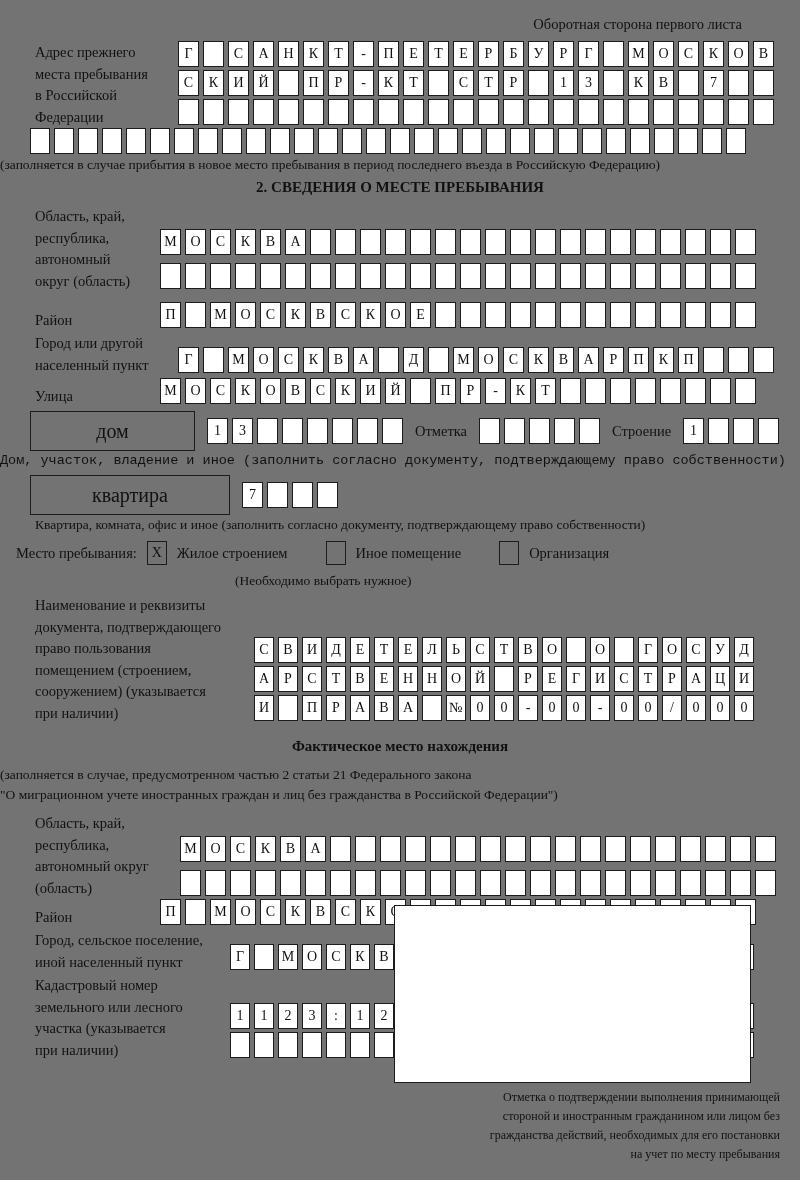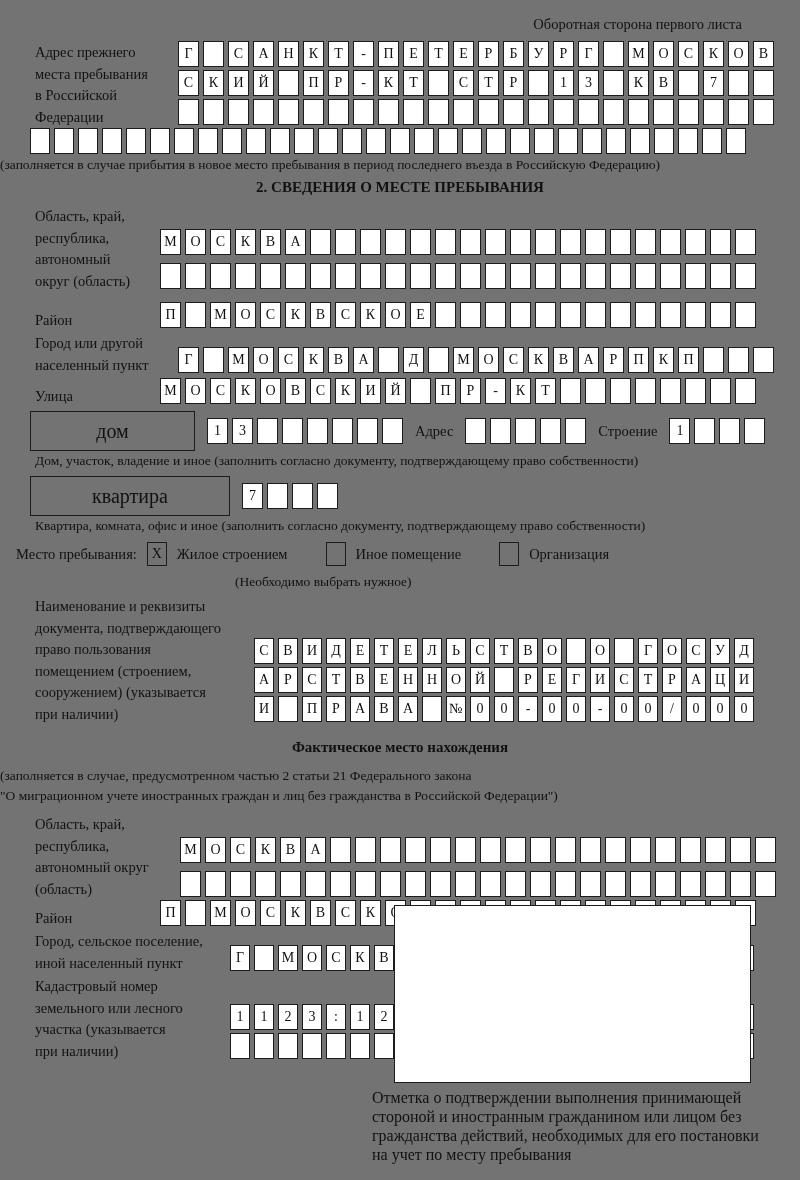--- a/index.html
+++ b/index.html
@@ -57,21 +57,21 @@
     display:inline-flex;align-items:center;justify-content:center;font-size:14px;
   }
   .optgap{width:18px;}
   .stamp{
     box-sizing:border-box;
     position:absolute;left:394px;top:905px;
     width:357px;height:178px;border:1.8px solid #1c1c1c;background:#fff;
   }
   .stampnote{
     position:absolute;left:372px;top:1088px;width:408px;
-    font-size:16px;text-align:left;white-space:pre-line;line-height:19px;
+    font-size:12px;text-align:right;white-space:pre-line;line-height:19px;
   }
   .mt2{margin-top:2px;} .mt6{margin-top:6px;} .mt8{margin-top:8px;}
   .mt10{margin-top:10px;} .mt24{margin-top:24px;}
   .gaprow{margin-bottom:8px;}
 </style>
 </head>
 <body>
 
 <div class="page">
 
@@ -356,37 +356,37 @@
     <div class="boxrow" style="margin-bottom:0;">
         <span class="cell">1</span>
         <span class="cell">3</span>
         <span class="cell"></span>
         <span class="cell"></span>
         <span class="cell"></span>
         <span class="cell"></span>
         <span class="cell"></span>
         <span class="cell"></span>
       </div>
-    <div class="inline-lbl">Адрес</div>
+    <div class="inline-lbl">Отметка</div>
     <div class="boxrow" style="margin-bottom:0;">
         <span class="cell"></span>
         <span class="cell"></span>
         <span class="cell"></span>
         <span class="cell"></span>
         <span class="cell"></span>
       </div>
     <div class="inline-lbl">Строение</div>
     <div class="boxrow" style="margin-bottom:0;">
         <span class="cell">1</span>
         <span class="cell"></span>
         <span class="cell"></span>
         <span class="cell"></span>
       </div>
   </div>
-  <div class="note" style="padding-left:35px;">Дом, участок, владение и иное (заполнить согласно документу, подтверждающему право собственности)</div>
+  <div class="note" style="font-family:Liberation Mono, monospace;">Дом, участок, владение и иное (заполнить согласно документу, подтверждающему право собственности)</div>
 
   <div class="domrow" style="margin-top:7px;">
     <div class="widebox" style="width:200px;">квартира</div>
     <div class="boxrow" style="margin-bottom:0;">
         <span class="cell">7</span>
         <span class="cell"></span>
         <span class="cell"></span>
         <span class="cell"></span>
       </div>
   </div>

